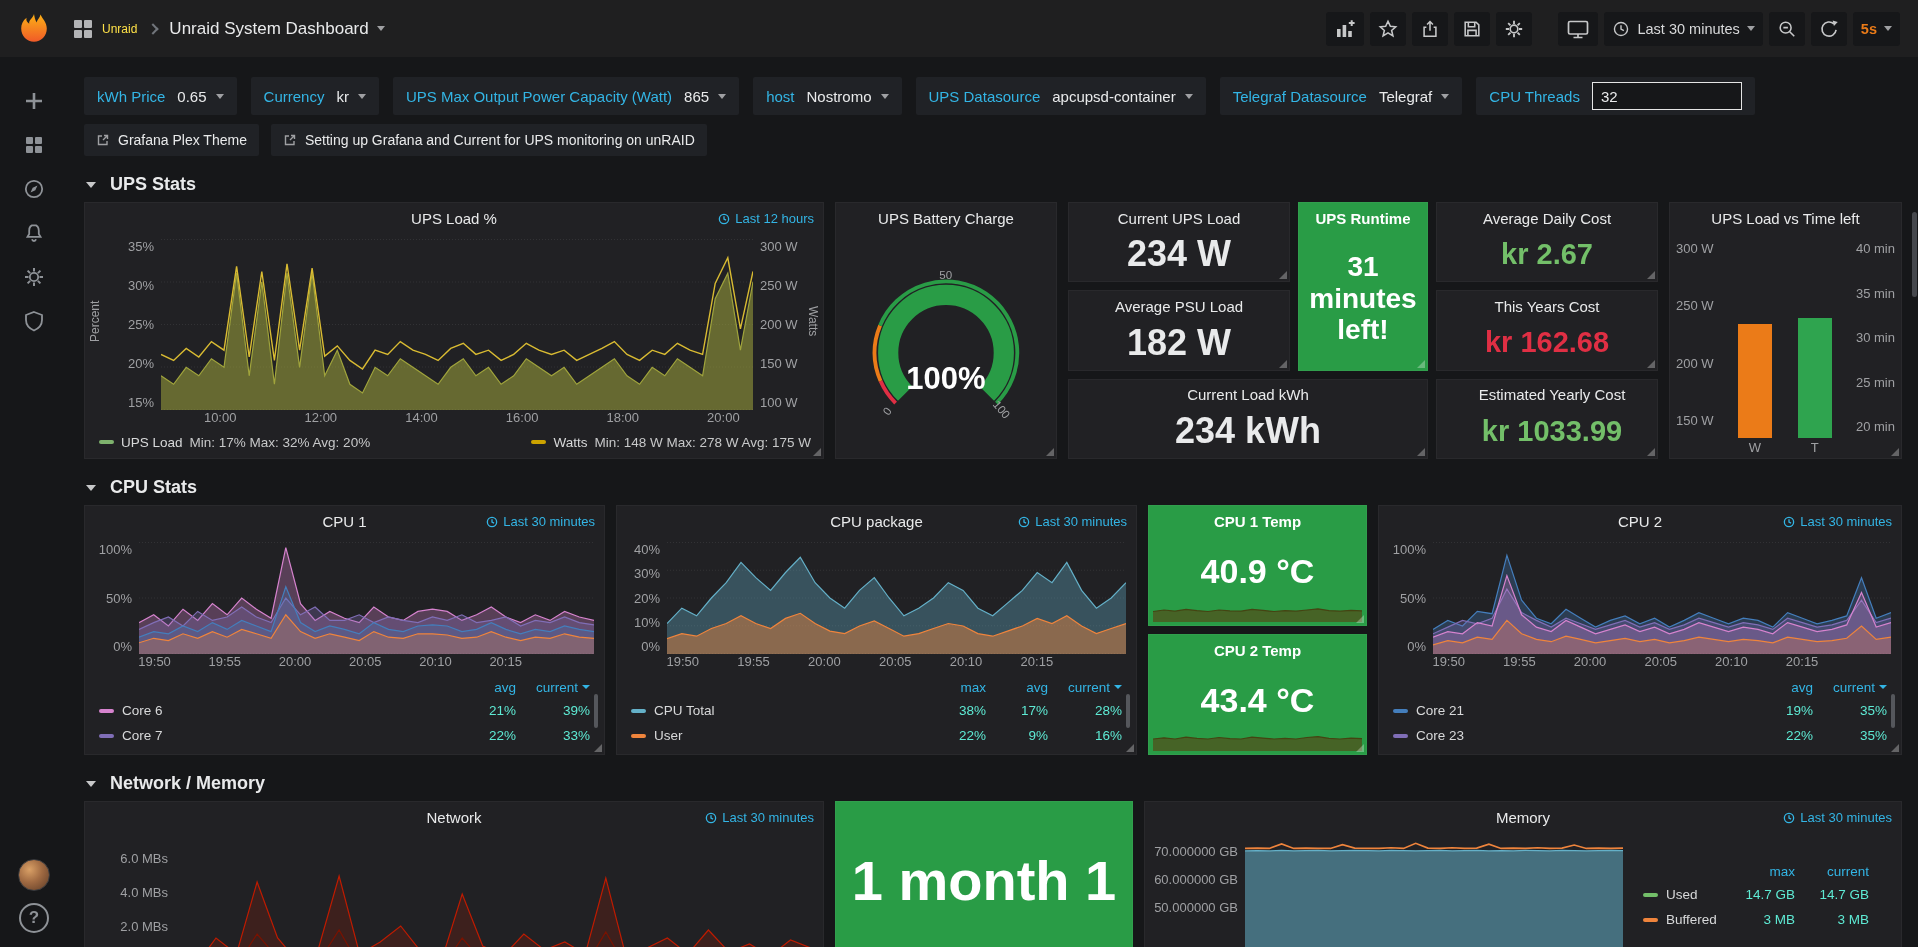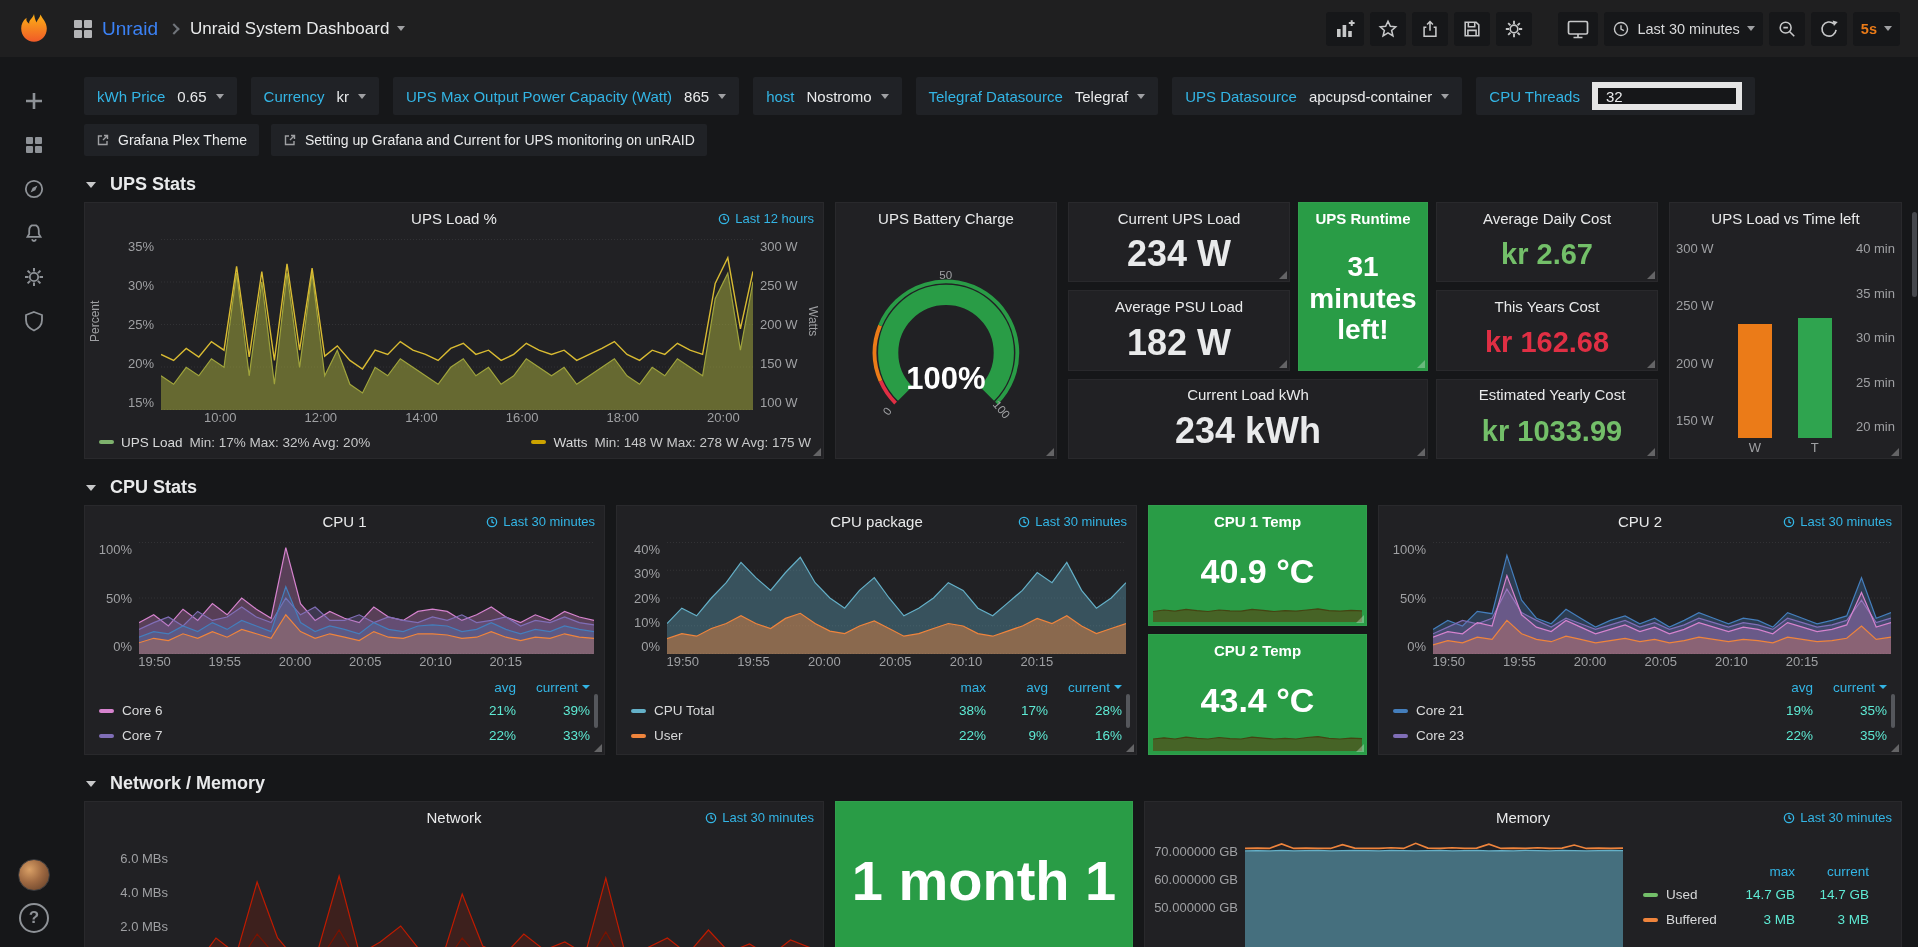--- a/index.html
+++ b/index.html
@@ -6,21 +6,21 @@
   html,body { background:#0e0f11; }
   body { font-family:"Liberation Sans", sans-serif; color:#d8d9da; }
   .page { position:relative; width:1918px; height:947px; background:#161719; overflow:hidden; }
 
   
   .navbar { height:57px; background:#1f1f20; display:flex; align-items:center; padding-right:18px; }
   .logo-cell { width:68px; height:57px; flex:none; display:flex; align-items:center; justify-content:center; cursor:pointer; }
   .crumb { display:flex; align-items:center; gap:10px; margin-left:6px; }
   .crumb-grid { display:grid; grid-template-columns:8px 8px; grid-gap:2px; }
   .crumb-grid i { width:8px; height:8px; background:#b3b4b6; border-radius:1px; display:block; }
-  .crumb-app { font-size:19px; color:#3b82f6; cursor:pointer; }
+  .crumb-app { font-size:12px; color:#fde047; cursor:pointer; }
   .chev-right { width:8px; height:8px; border-top:2px solid #71757b; border-right:2px solid #71757b; transform:rotate(45deg); margin:0 2px; }
   .crumb-title { font-size:17px; color:#e9eaeb; font-weight:400; cursor:pointer; display:flex; align-items:center; gap:8px; }
   .caret { width:0; height:0; border-left:4.5px solid transparent; border-right:4.5px solid transparent; border-top:5px solid #9fa0a3; display:inline-block; }
   .nav-right { margin-left:auto; display:flex; align-items:center; gap:6px; }
   .nav-btn { height:34px; min-width:34px; display:flex; align-items:center; justify-content:center; gap:7px; padding:0 8px; border-radius:3px; cursor:pointer; background:#161719; }
   .nav-btn svg { display:block; }
   .nav-sep { width:14px; }
   .tp-text { font-size:14.5px; color:#d8d9da; }
   .interval-text { font-size:14.5px; color:#eb7b18; font-weight:700; }
 
@@ -33,21 +33,21 @@
   .avatar { width:32px; height:32px; border-radius:50%; background:radial-gradient(circle at 35% 32%, #d9a066 0%, #a06a42 45%, #5b3a26 100%); border:1px solid #3a3b3e; cursor:pointer; }
   .help-circle { width:30px; height:30px; border-radius:50%; border:2px solid #8e9297; color:#8e9297; display:flex; align-items:center; justify-content:center; font-size:17px; font-weight:700; cursor:pointer; }
 
   .content { flex:1; padding:20px 16px 0 16px; overflow:hidden; }
 
   
   .submenu { display:flex; align-items:center; gap:14px; flex-wrap:nowrap; }
   .pill { display:flex; align-items:center; height:38px; background:#202226; border-radius:2px; padding:0 13px; white-space:nowrap; }
   .pill-label { color:#33b5e5; font-size:15px; margin-right:12px; cursor:default; }
   .pill-value { color:#e9eaeb; font-size:15px; cursor:pointer; display:flex; align-items:center; gap:9px; }
-  .pill input { width:150px; height:28px; background:#161719; border:6px solid #e5e5e5; color:#e9eaeb; font-size:15px; padding:0 8px; font-family:"Liberation Sans", sans-serif; }
+  .pill input { width:150px; height:28px; background:#161719; border:1px solid #e5e5e5; color:#e9eaeb; font-size:15px; padding:0 8px; font-family:"Liberation Sans", sans-serif; }
   .linkrow { display:flex; gap:12px; margin-top:9px; }
   .dash-link { display:flex; align-items:center; gap:8px; height:32px; background:#202226; border-radius:2px; padding:0 12px; font-size:14px; color:#e9eaeb; cursor:pointer; }
 
   .section-hdr { display:flex; align-items:center; gap:14px; margin:18px 0 7px 2px; cursor:pointer; }
   .section-hdr .tri { width:0; height:0; border-left:5px solid transparent; border-right:5px solid transparent; border-top:6px solid #c7c8c9; }
   .section-title { font-size:18px; font-weight:700; color:#e9eaeb; }
 
   
   .panel { position:relative; background:#212124; border:1px solid rgba(255,255,255,0.04); display:flex; flex-direction:column; overflow:hidden; }
   .panel::after { content:""; position:absolute; right:2px; bottom:2px; width:0; height:0; border-left:8px solid transparent; border-bottom:8px solid rgba(255,255,255,0.30); }
@@ -291,30 +291,30 @@
             </span>
         </div>
         <div class="pill">
           <span class="pill-label">host</span>
           <span class="pill-value">
               <span>Nostromo</span>
               <span class="caret"></span>
             </span>
         </div>
         <div class="pill">
+          <span class="pill-label">UPS Datasource</span>
+          <span class="pill-value">
+              <span>apcupsd-container</span>
+              <span class="caret"></span>
+            </span>
+        </div>
+        <div class="pill">
           <span class="pill-label">Telegraf Datasource</span>
           <span class="pill-value">
               <span>Telegraf</span>
-              <span class="caret"></span>
-            </span>
-        </div>
-        <div class="pill">
-          <span class="pill-label">UPS Datasource</span>
-          <span class="pill-value">
-              <span>apcupsd-container</span>
               <span class="caret"></span>
             </span>
         </div>
         <div class="pill">
           <span class="pill-label">CPU Threads</span>
           <input value="32" style="">
         </div>
       </div>
 
       <div class="linkrow">

